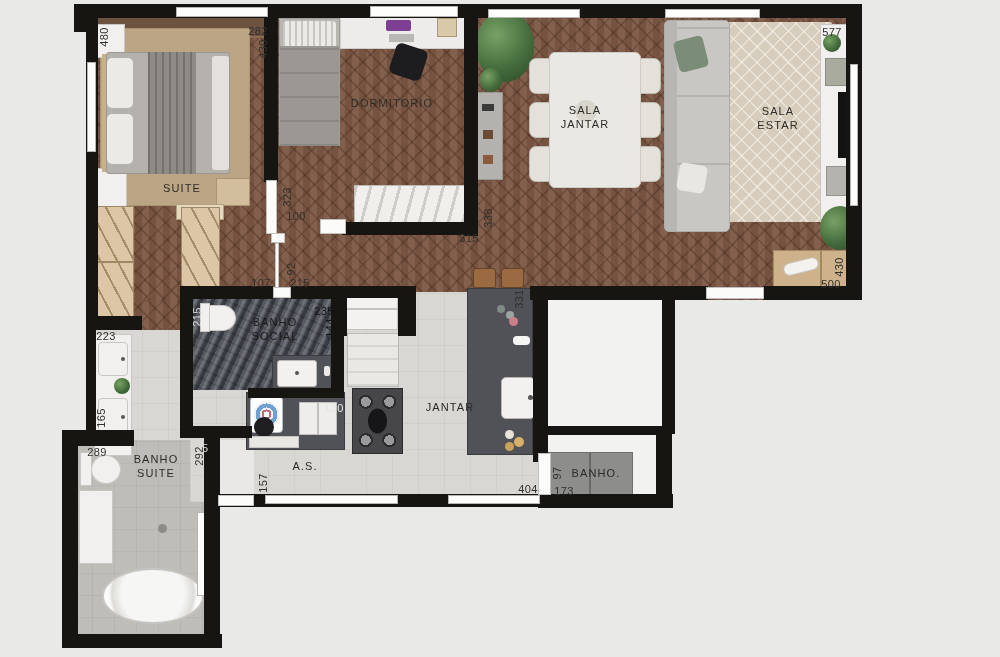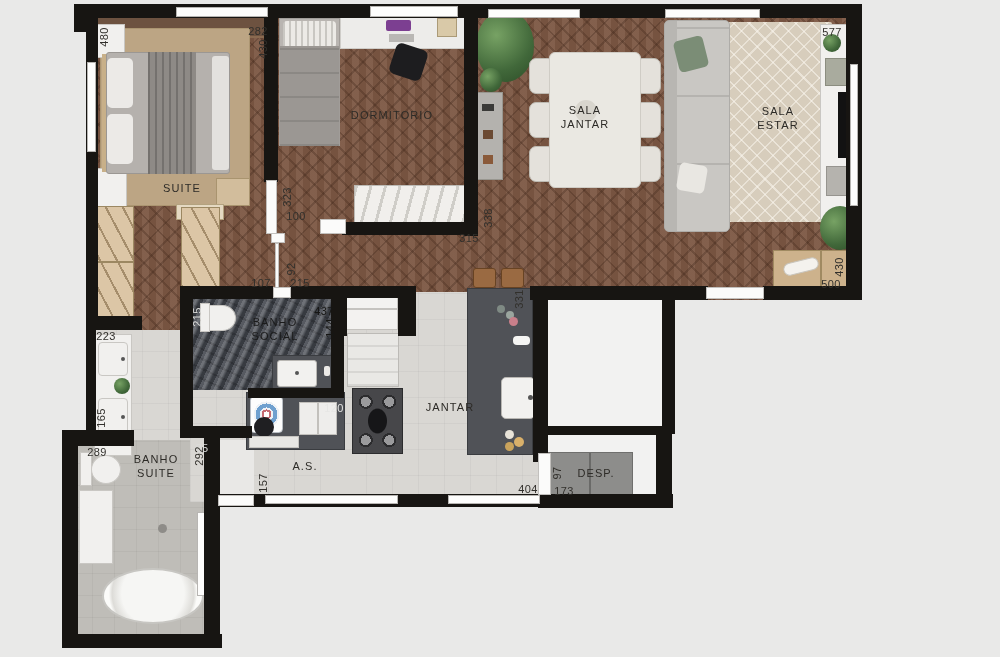--- a/index.html
+++ b/index.html
@@ -220,46 +220,46 @@
   <div class="door" style="left:706px;top:287px;width:58px;height:12px"></div>
   <div class="door" style="left:271px;top:233px;width:14px;height:10px"></div>
   <div style="left:275px;top:243px;width:4px;height:46px;background:#fbfbfa;border:1px solid #c2c0bd"></div>
   <div class="door" style="left:320px;top:219px;width:26px;height:15px"></div>
   <div class="door" style="left:273px;top:287px;width:18px;height:11px"></div>
   <div class="door" style="left:266px;top:180px;width:11px;height:54px"></div>
   <div class="door" style="left:538px;top:453px;width:13px;height:42px"></div>
   <div class="door" style="left:218px;top:495px;width:36px;height:11px"></div>
 
   <div class="rlabel" style="left:182px;top:189px">SUITE</div>
-  <div class="rlabel" style="left:392px;top:116px">DORMITORIO</div>
+  <div class="rlabel" style="left:392px;top:104px">DORMITORIO</div>
   <div class="rlabel" style="left:585px;top:118px">SALA
 JANTAR</div>
   <div class="rlabel" style="left:778px;top:119px">SALA
 ESTAR</div>
   <div class="rlabel" style="left:275px;top:330px;color:#1b1b1b">BANHO
 SOCIAL</div>
   <div class="rlabel" style="left:450px;top:408px">JANTAR</div>
   <div class="rlabel" style="left:305px;top:467px">A.S.</div>
   <div class="rlabel" style="left:156px;top:467px">BANHO
 SUITE</div>
-  <div class="rlabel" style="left:596px;top:474px">DESP.</div>
+  <div class="rlabel" style="left:596px;top:474px">BANHO.</div>
 
   <div class="dim v" style="left:104px;top:37px">480</div>
   <div class="dim" style="left:258px;top:31px">282</div>
   <div class="dim v" style="left:263px;top:49px">430</div>
   <div class="dim" style="left:832px;top:32px">577</div>
   <div class="dim v" style="left:287px;top:197px">323</div>
   <div class="dim" style="left:296px;top:216px">100</div>
   <div class="dim" style="left:469px;top:238px">315</div>
   <div class="dim v" style="left:488px;top:218px">338</div>
   <div class="dim v" style="left:291px;top:269px">92</div>
   <div class="dim" style="left:261px;top:283px">107</div>
   <div class="dim" style="left:300px;top:283px">215</div>
   <div class="dim v" style="left:197px;top:317px;color:#dcdcda">215</div>
-  <div class="dim" style="left:324px;top:311px;color:#161614">437</div>
+  <div class="dim" style="left:324px;top:311px;color:#161614">235</div>
   <div class="dim v" style="left:330px;top:328px;color:#161614">144</div>
   <div class="dim" style="left:202px;top:448px;color:#dcdcda">85</div>
   <div class="dim" style="left:106px;top:336px">223</div>
   <div class="dim v" style="left:101px;top:418px">165</div>
   <div class="dim" style="left:97px;top:452px">289</div>
   <div class="dim v" style="left:199px;top:456px">292</div>
   <div class="dim v" style="left:263px;top:483px">157</div>
   <div class="dim" style="left:334px;top:408px;color:#e6e6e4">120</div>
   <div class="dim" style="left:528px;top:489px">404</div>
   <div class="dim v" style="left:557px;top:473px">97</div>

